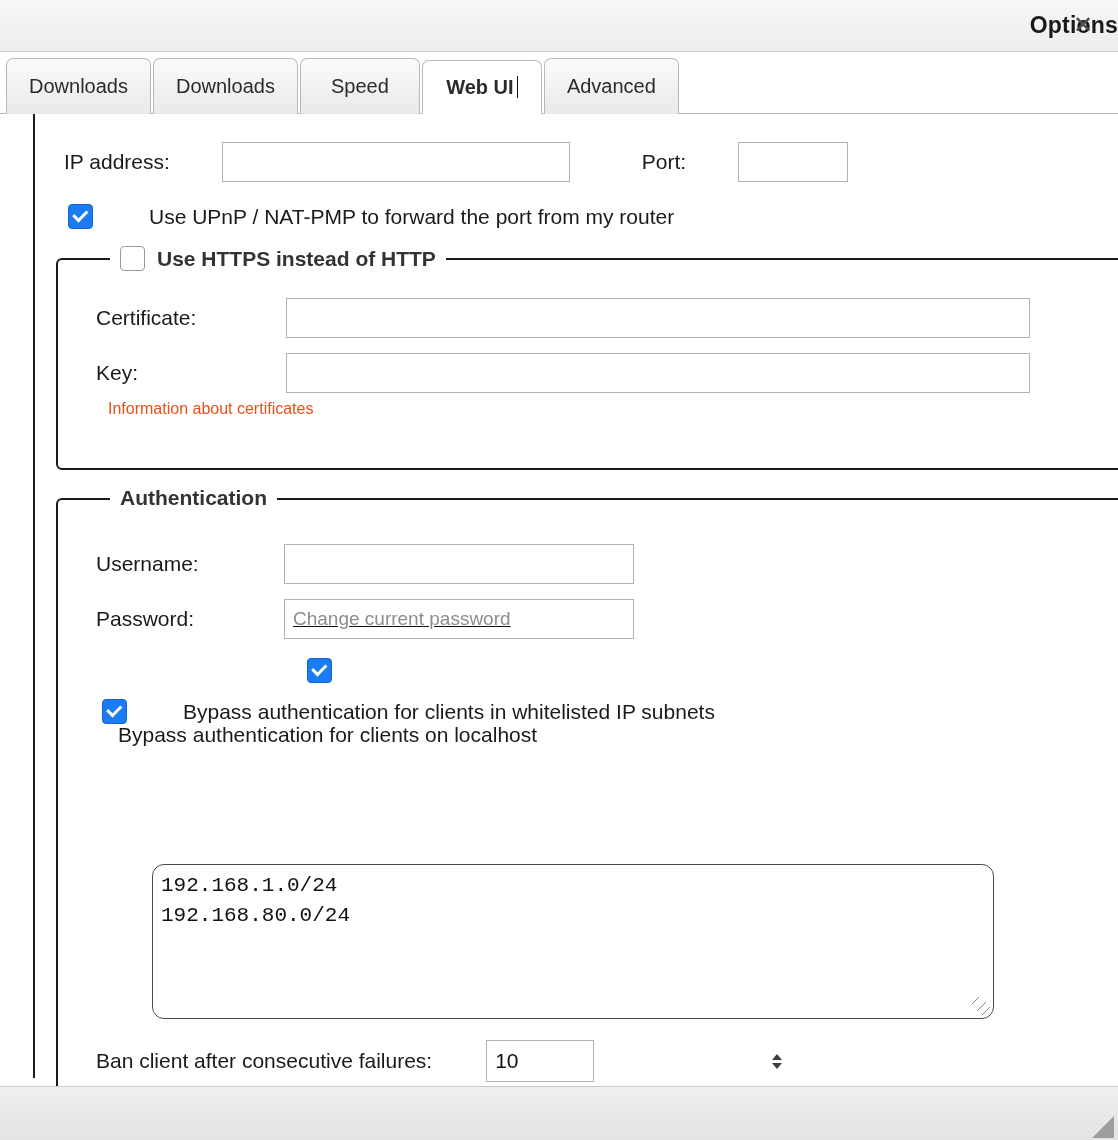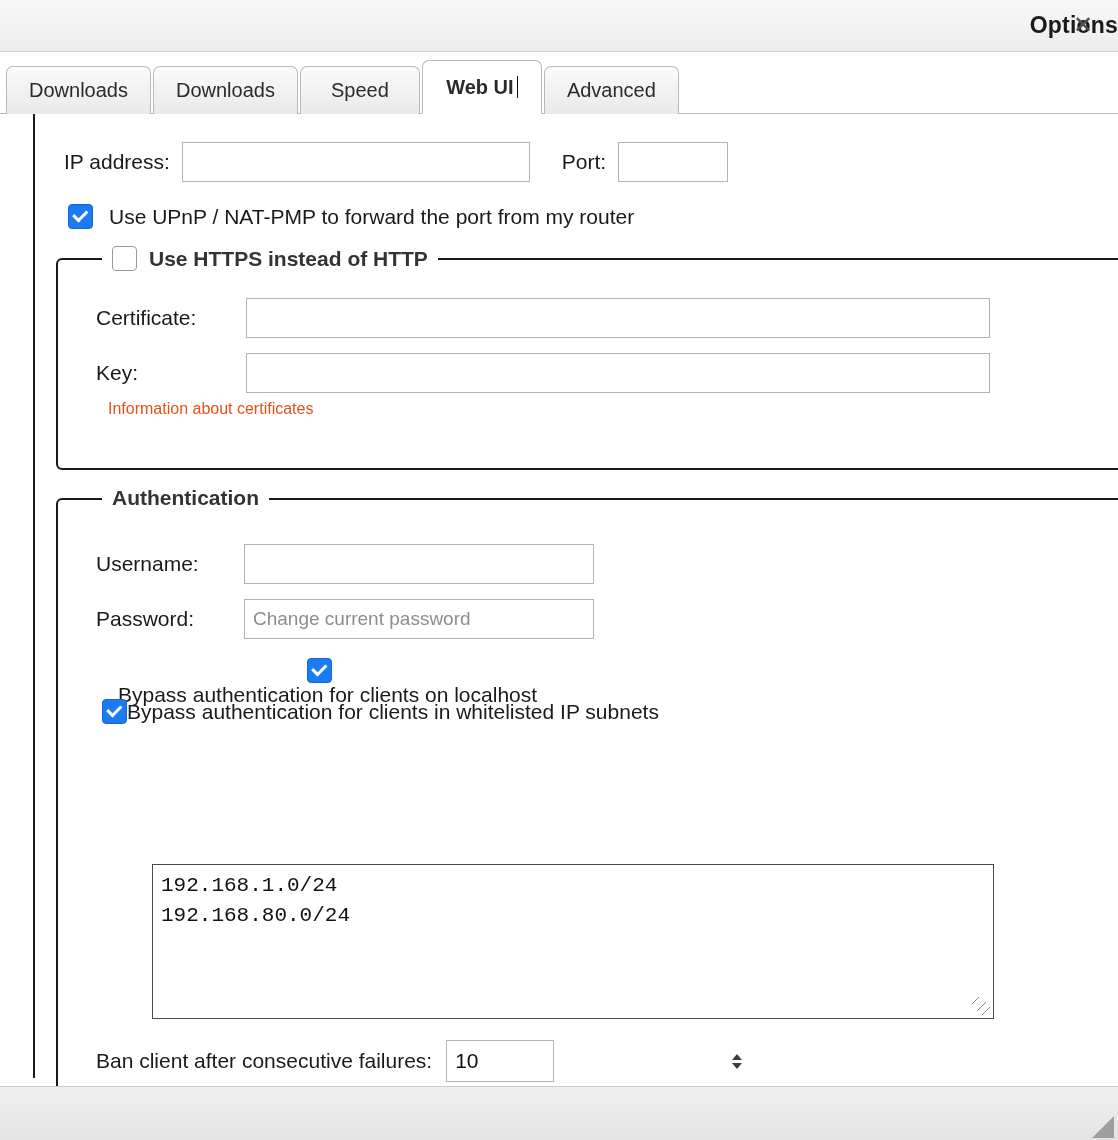--- a/index.html
+++ b/index.html
@@ -54,21 +54,21 @@
     position: relative;
     height: 62px;
     background: #ffffff;
     border-bottom: 1px solid #b9b9b9;
     padding-left: 6px;
     display: flex;
     align-items: flex-end;
   }
   .tab {
     position: relative;
-    height: 48px;
+    height: 56px;
     min-width: 120px;
     margin-right: 2px;
     padding: 0 22px;
     display: flex; align-items: center; justify-content: center;
     font-size: 20px;
     color: #2b2b2b;
     background: linear-gradient(#fbfbfb, #e9e9e9);
     border: 1px solid #b9b9b9;
     border-bottom: none;
     border-top-left-radius: 7px;
@@ -108,33 +108,34 @@
   
   .outer-rule {
     position: absolute;
     left: 33px;
     top: 0;
     width: 2px;
     height: 972px;
     background: #1a1a1a;
   }
 
-  .row { display: flex; align-items: center; }
+  .row { display: flex; align-items: center; gap: 40px; }
 
   .lbl { font-size: 21px; color: #1a1a1a; }
 
   input.txt {
     height: 40px;
     border: 1px solid #b3b3b3;
     background: #fff;
     font-size: 19px;
     padding: 0 8px;
     font-family: "Liberation Sans", sans-serif;
     color: #111;
     outline: none;
+    text-decoration: underline;
   }
   input.txt::placeholder { color: #8d8d8d; }
 
   
   .cb {
     width: 25px; height: 25px;
     border-radius: 4px;
     border: 1px solid #9a9a9a;
     background: #fff;
     display: inline-flex;
@@ -157,21 +158,21 @@
   
   .group {
     position: relative;
     border: 2px solid #1a1a1a;
     border-radius: 6px;
     margin: 0;
   }
   .group > .legend {
     position: absolute;
     top: -14px;
-    left: 44px;
+    left: 52px;
     background: #ffffff;
     padding: 0 10px;
     font-size: 21px;
     font-weight: bold;
     color: #333;
     display: flex;
     align-items: center;
     gap: 12px;
   }
 
@@ -334,25 +335,25 @@
           <input class="txt" style="width: 350px;" type="text" placeholder="Change current password">
         </div>
 
         <div class="row" style="position:absolute; left:44px; top:158px;flex-direction:column;">
           <div class="cb checked"></div>
           <div class="lbl" style="margin-left:16px;">Bypass authentication for clients on localhost</div>
         </div>
 
         <div class="row" style="position:absolute; left:44px; top:199px;">
           <div class="cb checked"></div>
-          <div class="lbl" style="margin-left:0;">Bypass authentication for clients in whitelisted IP subnets</div>
+          <div class="lbl" style="margin-left:16px;">Bypass authentication for clients in whitelisted IP subnets</div>
         </div>
 
         <div class="ta-wrap" style="position:absolute; left:94px; top:364px; width:842px; height:155px;">
-          <textarea class="subnets" style="width: 842px; height: 155px;" spellcheck="false">192.168.1.0/24
+          <textarea class="subnets" style="width: 842px; height: 155px; border-radius: 12px;" spellcheck="false">192.168.1.0/24
 192.168.80.0/24</textarea>
           <div class="ta-grip"></div>
         </div>
 
         <div class="row" style="position:absolute; left:38px; top:540px;">
           <div class="lbl">Ban client after consecutive failures:</div>
           <div class="spin" style="margin-left:14px; width:108px;">
             <input value="10" style="">
             <div class="arrows">
                 <i class="up"></i>

